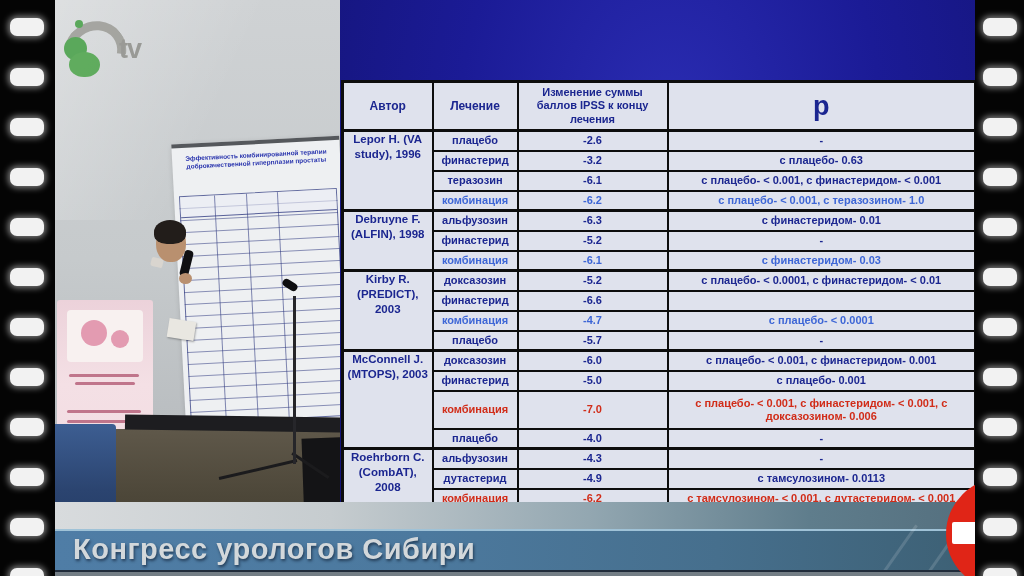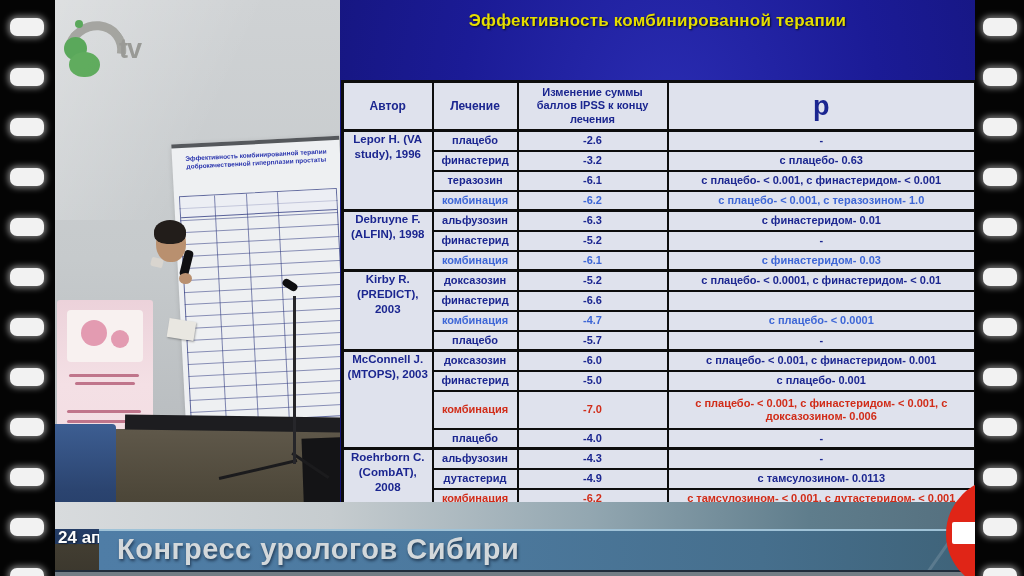--- a/index.html
+++ b/index.html
@@ -77,21 +77,21 @@
   td.c-author{font-size:11.5px;vertical-align:top;padding-top:3px;line-height:1.3;}
   tr.blue td.c-treat,tr.blue td.c-val,tr.blue td.c-p{color:#3d66d6;}
   tr.red td.c-treat,tr.red td.c-val,tr.red td.c-p{color:#d12c18;}
   
   .band-date{position:absolute;left:55px;top:502px;width:920px;height:27px;z-index:10;
          background:linear-gradient(to right,#d8dbdd 0%,#c6cccf 30%,#93a7b1 58%,#5f7d8c 82%,#546f7e 100%);}
   .band-date .txt{position:absolute;left:3px;top:2px;font-size:17px;font-weight:bold;color:#fdfdfd;
          text-shadow:1px 1px 2px rgba(0,0,0,.55);margin-top:24px;}
   .band-main{position:absolute;left:55px;top:529px;width:920px;height:41px;z-index:10;
          background:linear-gradient(to right,#4f7da6 0%,#4c799e 40%,#466f8d 72%,#3d6074 100%);
-         border-top:2px solid #9fc2d7;margin-left:44px;}
+         border-top:2px solid #9fc2d7;}
   .band-main .txt{position:absolute;left:18px;top:2px;font-size:29px;font-weight:bold;color:#d3d8db;
          text-shadow:1px 2px 3px rgba(8,20,38,.6);letter-spacing:.5px;}
   .band-main .streak{position:absolute;top:-12px;width:3px;height:70px;background:rgba(255,255,255,.14);transform:rotate(35deg);}
   .band-bottom{position:absolute;left:55px;top:570px;width:920px;height:6px;z-index:10;
          background:#737d85;border-top:2px solid #202b3a;}
   
   .medlogo{position:absolute;left:946px;top:478px;width:112px;height:112px;border-radius:50%;
          background:#e02517;z-index:40;}
   .medlogo .vbar{position:absolute;left:44px;top:20px;width:22px;height:72px;background:#fff;border-radius:2px;}
   .medlogo .hbar{position:absolute;left:6px;top:44px;width:64px;height:22px;background:#fff;border-radius:2px;}
@@ -153,21 +153,20 @@
       <div class="head"></div>
       <div class="hair"></div>
       <div class="paper"></div>
       <div class="mic"></div>
       <div class="hand"></div>
     </div>
   </div>
 
   <div class="slide">
     <div class="slide-title">
-      <div>Эффективность комбинированной терапии</div>
     </div>
 
     <table class="data">
       <colgroup>
           <col style="width:90px">
           <col style="width:85px">
           <col style="width:150px">
           <col style="width:308px">
         </colgroup>
       <tbody>

